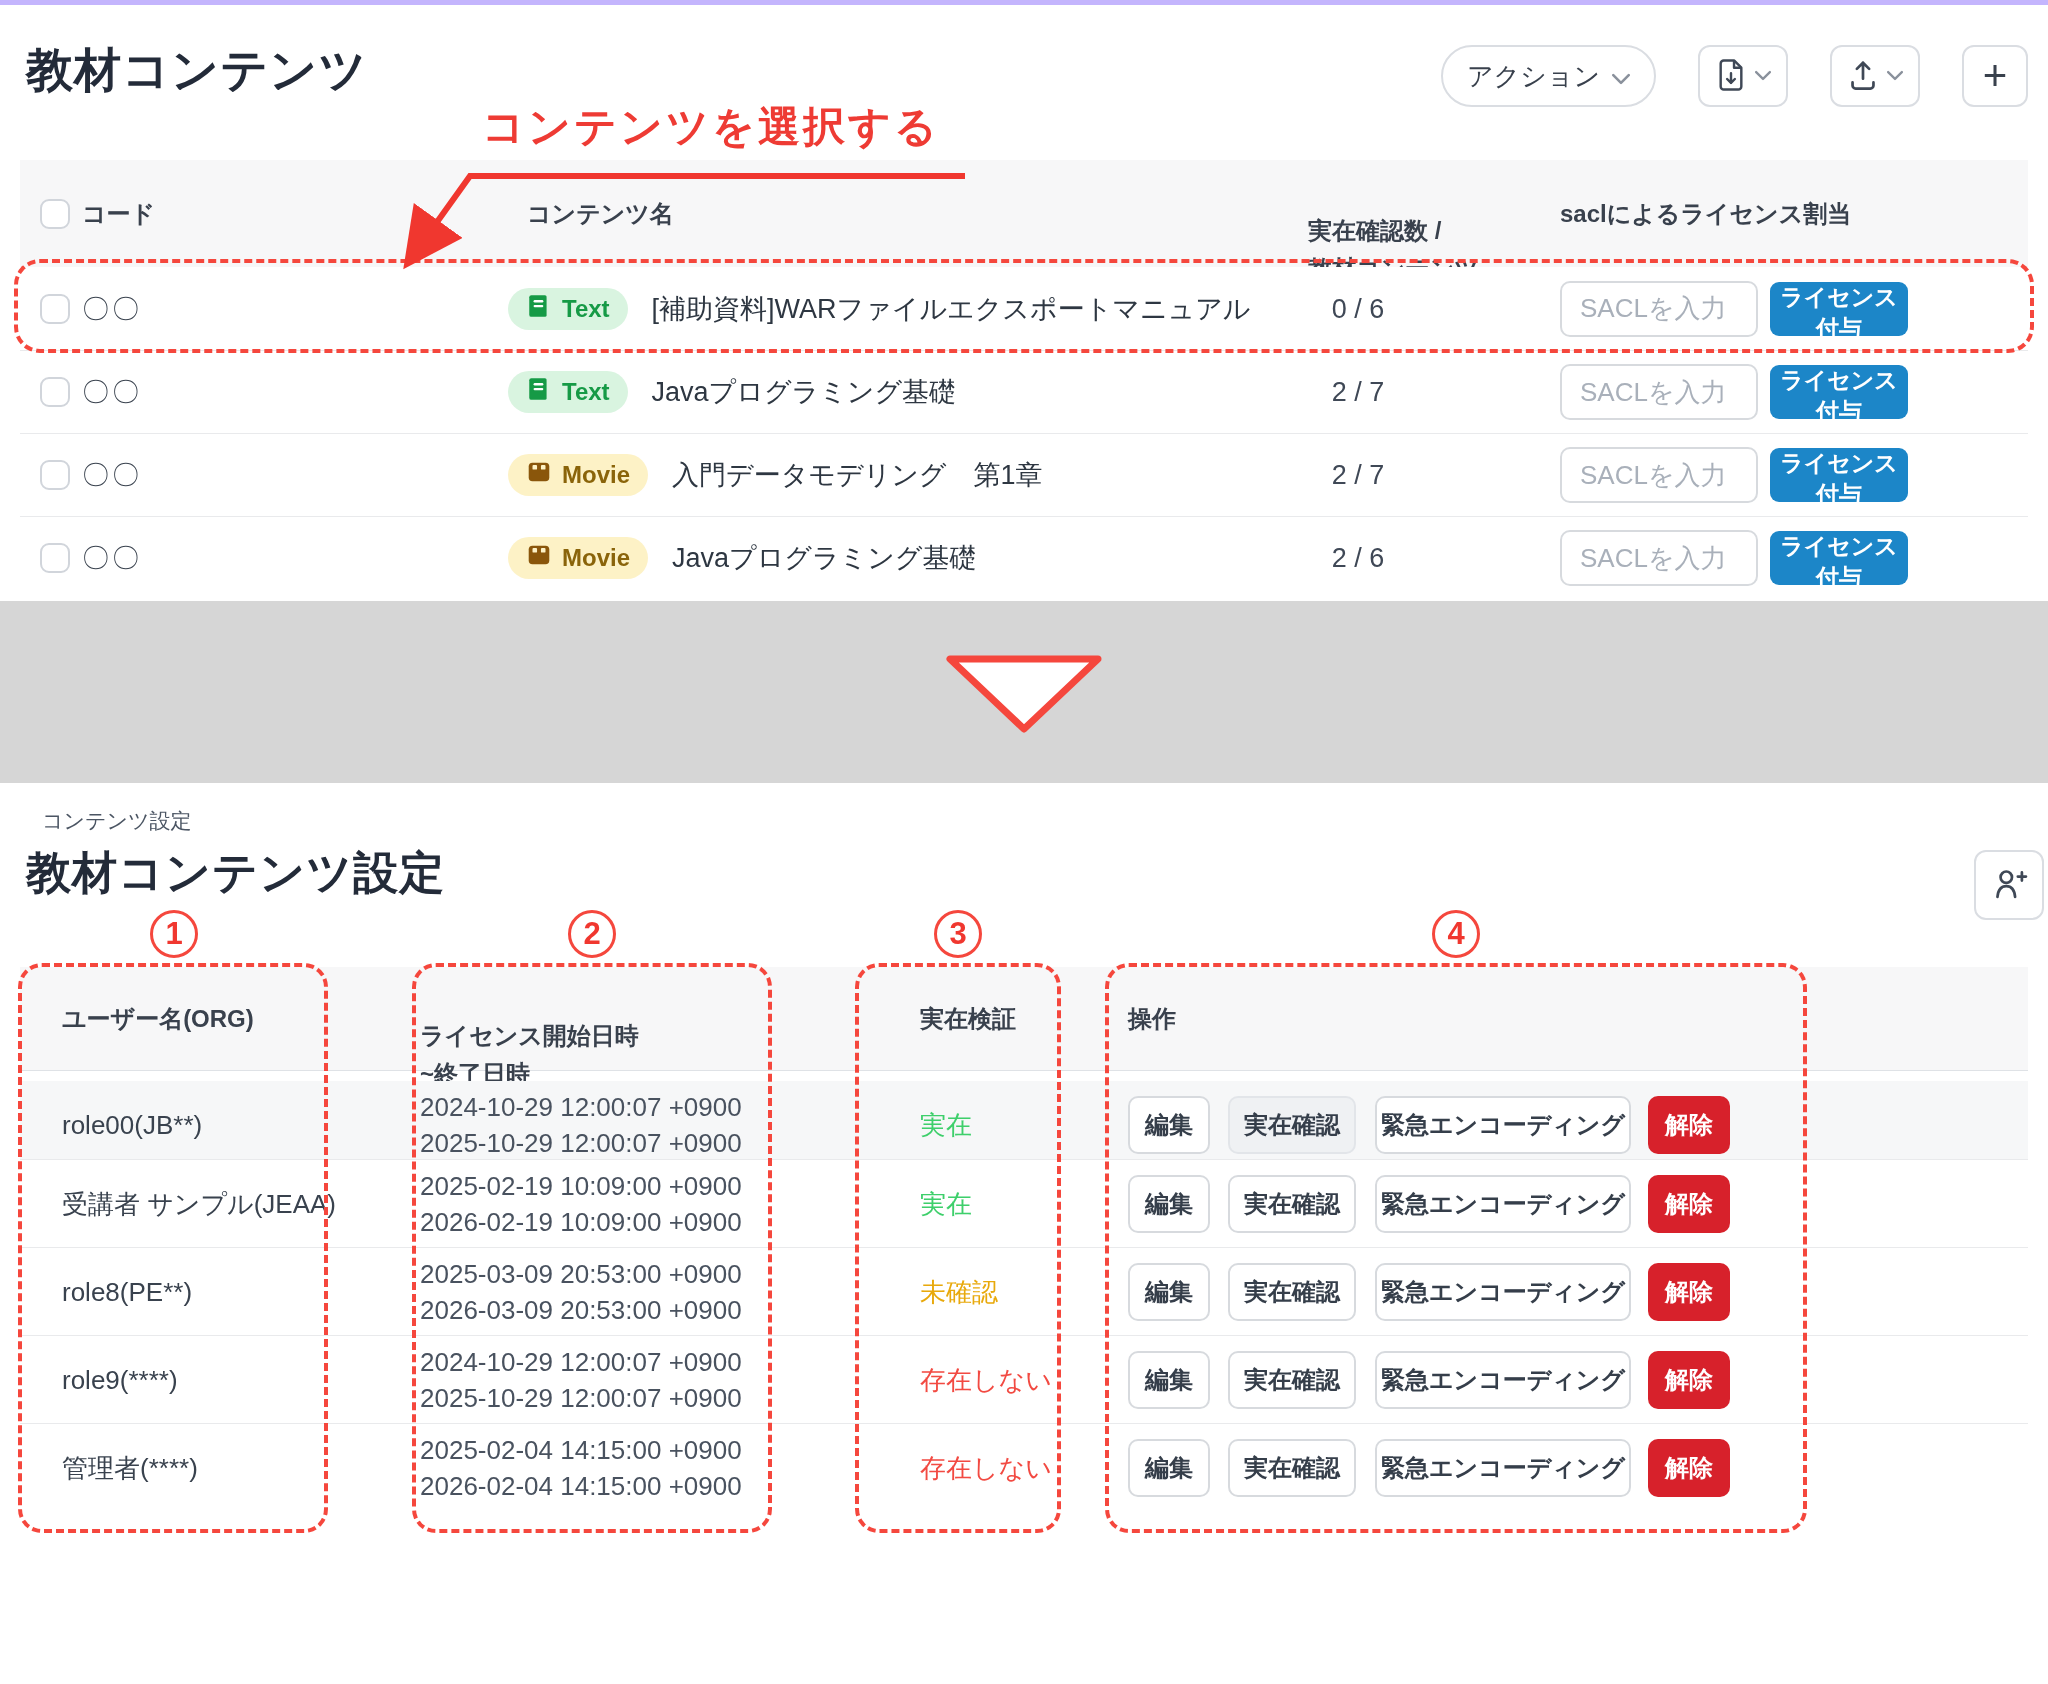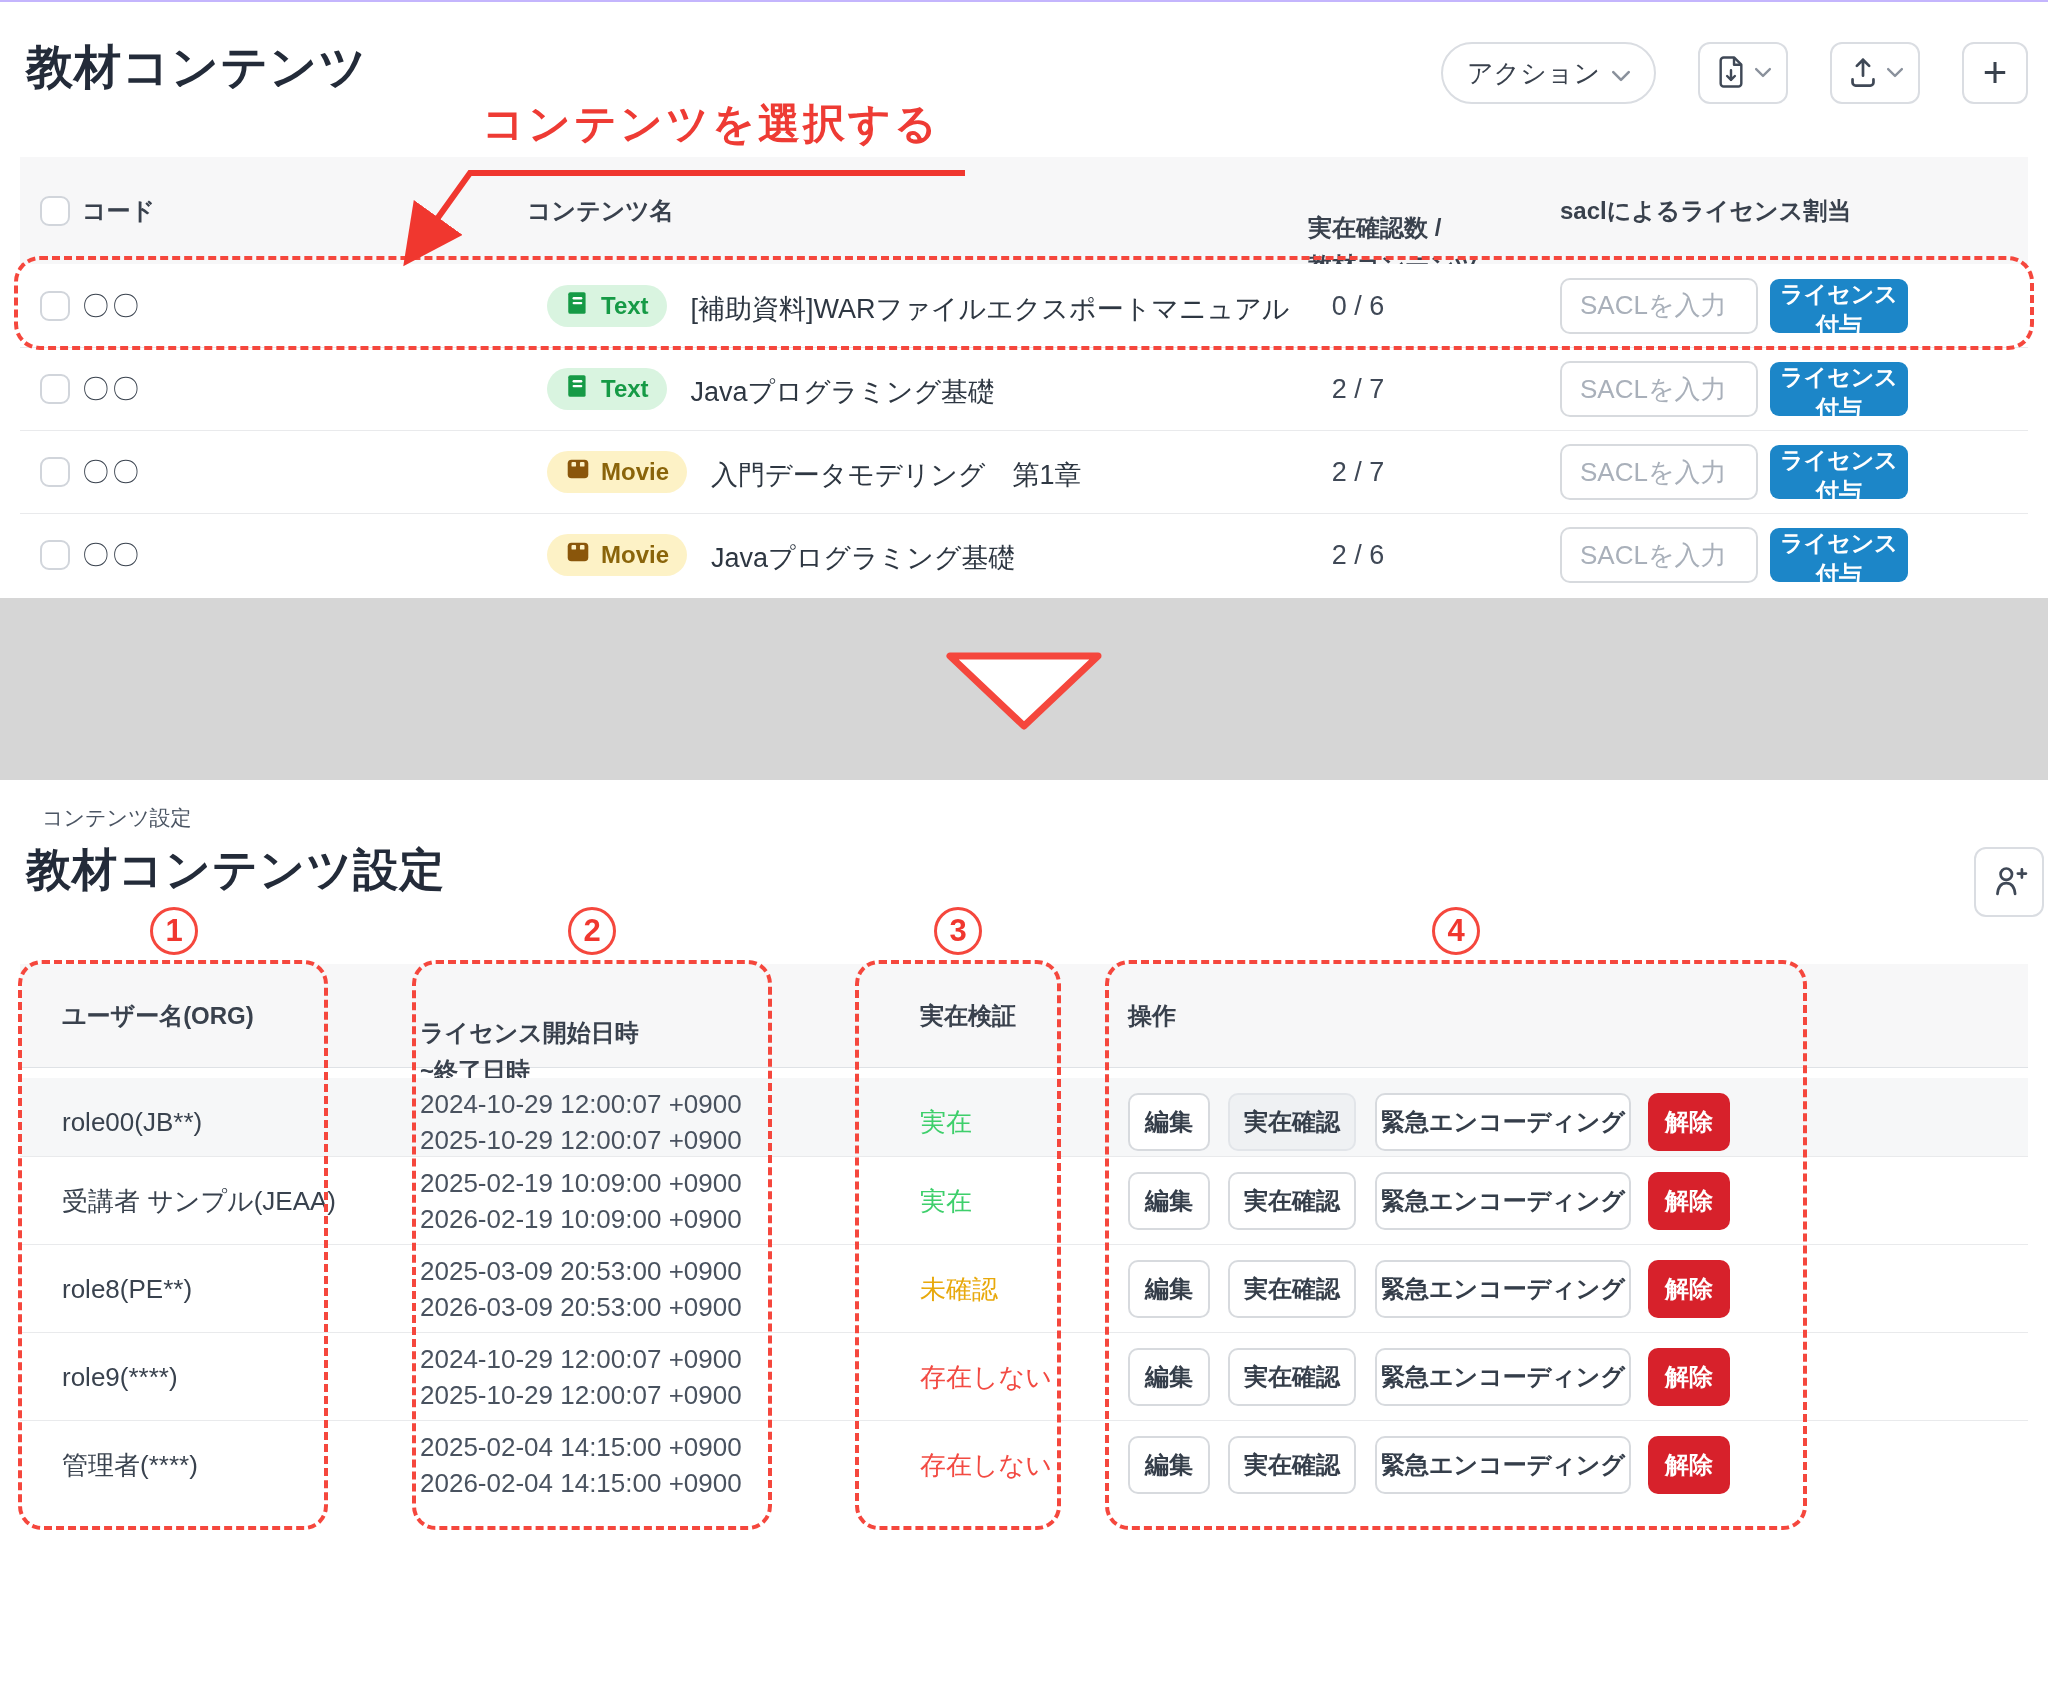--- a/index.html
+++ b/index.html
@@ -1,17 +1,17 @@
 <!DOCTYPE html>
 <html><head>
 <meta charset="utf-8">
 <style>
   * { margin:0; padding:0; box-sizing:border-box; }
   body { background:#ffffff; font-family:"Liberation Sans","DejaVu Sans",sans-serif; }
-  .page { position:relative; width:2048px; height:1554px; background:#fff; overflow:hidden; border-top:2px solid #c4b5fd;padding-left:8px; }
+  .page { position:relative; width:2048px; height:1554px; background:#fff; overflow:hidden; border-top:5px solid #c4b5fd;padding-left:8px; }
   .abs { position:absolute; }
 
   
   .page-title { left:26px; top:34px; font-size:47px; font-weight:800; color:#232b39; letter-spacing:1px; }
   .toolbar { top:40px; right:20px; display:flex; align-items:center; gap:42px; }
   .btn-outline { height:62px; background:#fff; border:2px solid #dadde2; border-radius:12px;
                  display:flex; align-items:center; justify-content:center; color:#3f4856; cursor:pointer; }
   .action-btn { border-radius:32px; padding:0 24px; gap:12px; font-size:26px; color:#39414d; }
   .icon-btn { width:90px; gap:9px; }
   .plus-btn { width:66px; font-size:42px; font-weight:400; color:#39414d; line-height:1; }
@@ -22,21 +22,21 @@
   .thead { left:20px; top:155px; width:2008px; height:107px; background:#f7f7f8; }
   .th { position:absolute; top:50%; transform:translateY(-50%); font-size:24px; font-weight:700; color:#39414d; }
   .th-2line { line-height:1.6;margin-top:36px; }
   .cb { position:absolute; top:50%; transform:translateY(-50%); width:30px; height:30px;
         background:#fff; border:2px solid #d1d5db; border-radius:9px; }
 
   .trow { left:20px; width:2008px; height:83px; background:#fff; }
   .trow.sep { border-top:1px solid #e9eaec; }
   .tcell { position:absolute; top:50%; transform:translateY(-50%); }
   .code { left:62px; font-size:27px; color:#39424e; letter-spacing:3px; }
-  .name-wrap { left:527px; display:flex; align-items:flex-end; gap:24px; }
+  .name-wrap { left:488px; display:flex; align-items:center; gap:24px; }
   .badge { height:42px; border-radius:21px; display:inline-flex; align-items:center; gap:10px;
            padding:0 18px; font-size:24px; font-weight:600; }
   .badge-text { background:#d9f4e0; color:#169a46; }
   .badge-movie { background:#fdf2c6; color:#8a640a; }
   .cname { font-size:27px; color:#2e3742; white-space:nowrap; }
   .ccount { left:1280px; width:116px; text-align:center; font-size:27px; color:#3f4856; }
   .sacl { left:1540px; width:198px; height:56px; border:2px solid #d7dade; border-radius:10px;
           font-size:26px; color:#333; padding:0 18px; font-family:inherit; outline:none; }
   .sacl::placeholder { color:#a9b0ba; }
   .lic-btn { left:1750px; width:138px; height:54px; background:#1c86c8; color:#fff; border:none;

